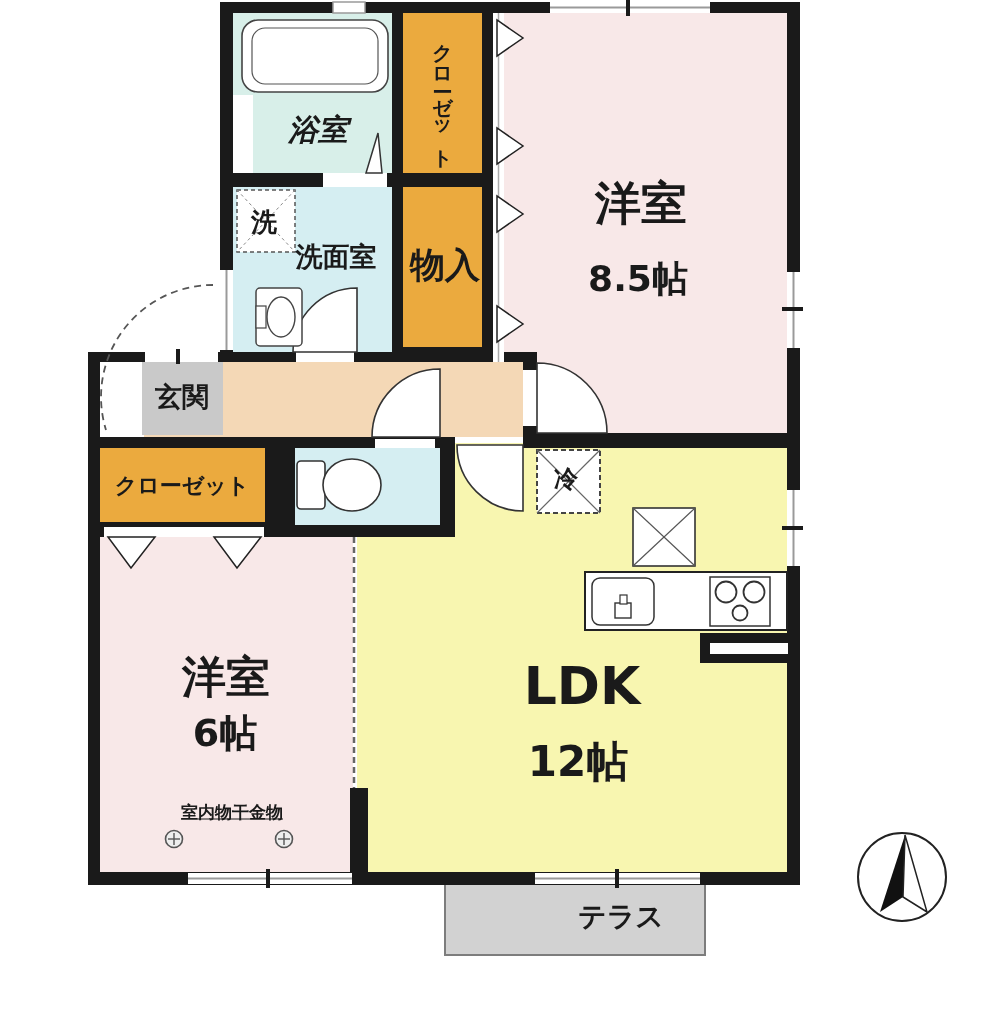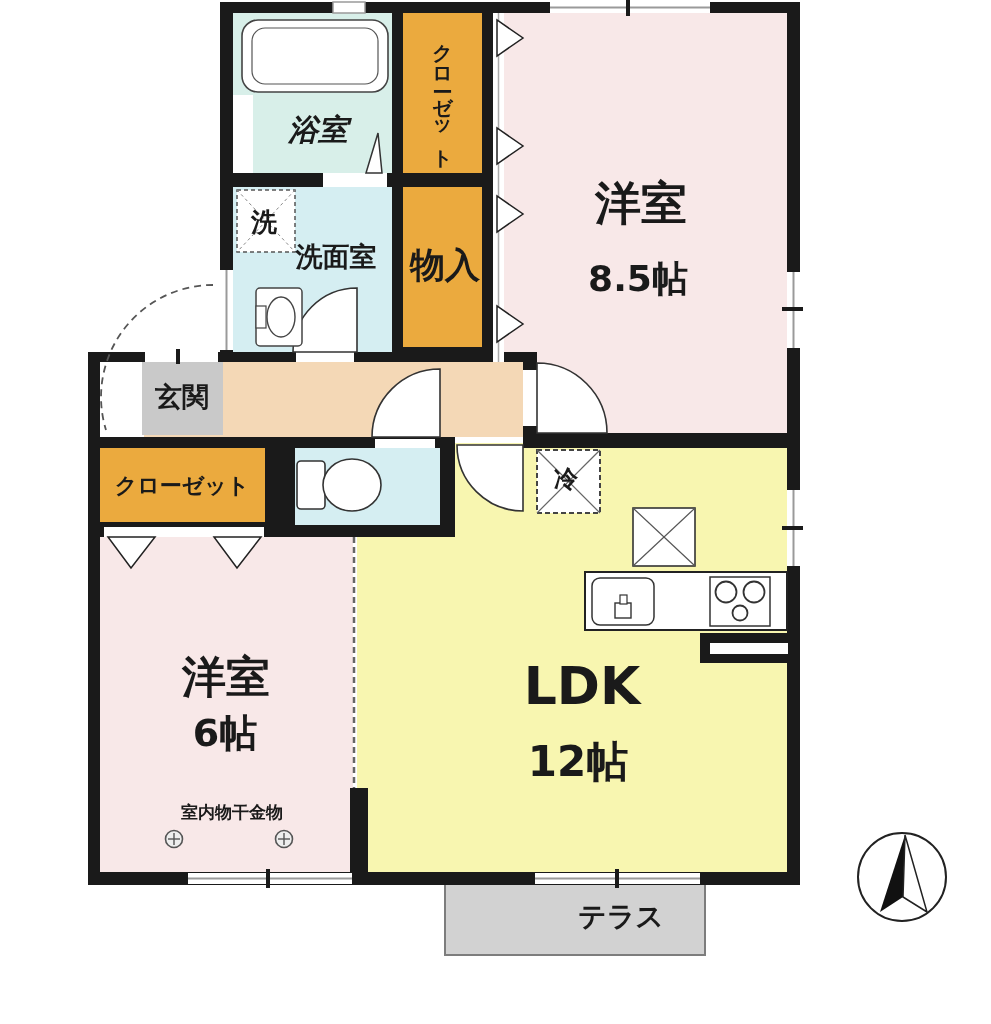--- a/index.html
+++ b/index.html
@@ -175,15 +175,15 @@
   <div class="lbl" style="left:445px;top:265px;font-size:35px;">物入</div>
   <div class="lbl" style="left:641px;top:203px;font-size:46px;">洋室</div>
   <div class="lbl" style="left:638px;top:251px;font-size:36px;margin-top:28px;">8.5帖</div>
   <div class="lbl" style="left:182px;top:396px;font-size:27px;">玄関</div>
   <div class="lbl" style="left:182px;top:486px;font-size:22px;">クローゼット</div>
   <div class="lbl" style="left:226px;top:677px;font-size:44px;">洋室</div>
   <div class="lbl" style="left:225px;top:733px;font-size:38px;text-align:center;">6帖</div>
   <div class="lbl" style="left:582px;top:686px;font-size:52px;text-align:center;">LDK</div>
   <div class="lbl" style="left:578px;top:742px;font-size:42px;margin-top:20px;">12帖</div>
   <div class="lbl" style="left:566px;top:479px;font-size:24px;">冷</div>
-  <div class="lbl" style="left:232px;top:812px;font-size:17px;">室内物干金物</div>
+  <div class="lbl" style="left:232px;top:812px;font-size:17px;text-decoration:underline;">室内物干金物</div>
   <div class="lbl" style="left:575px;top:917px;font-size:28px;margin-left:46px;">テラス</div>
 </div>
 
 </body></html>

